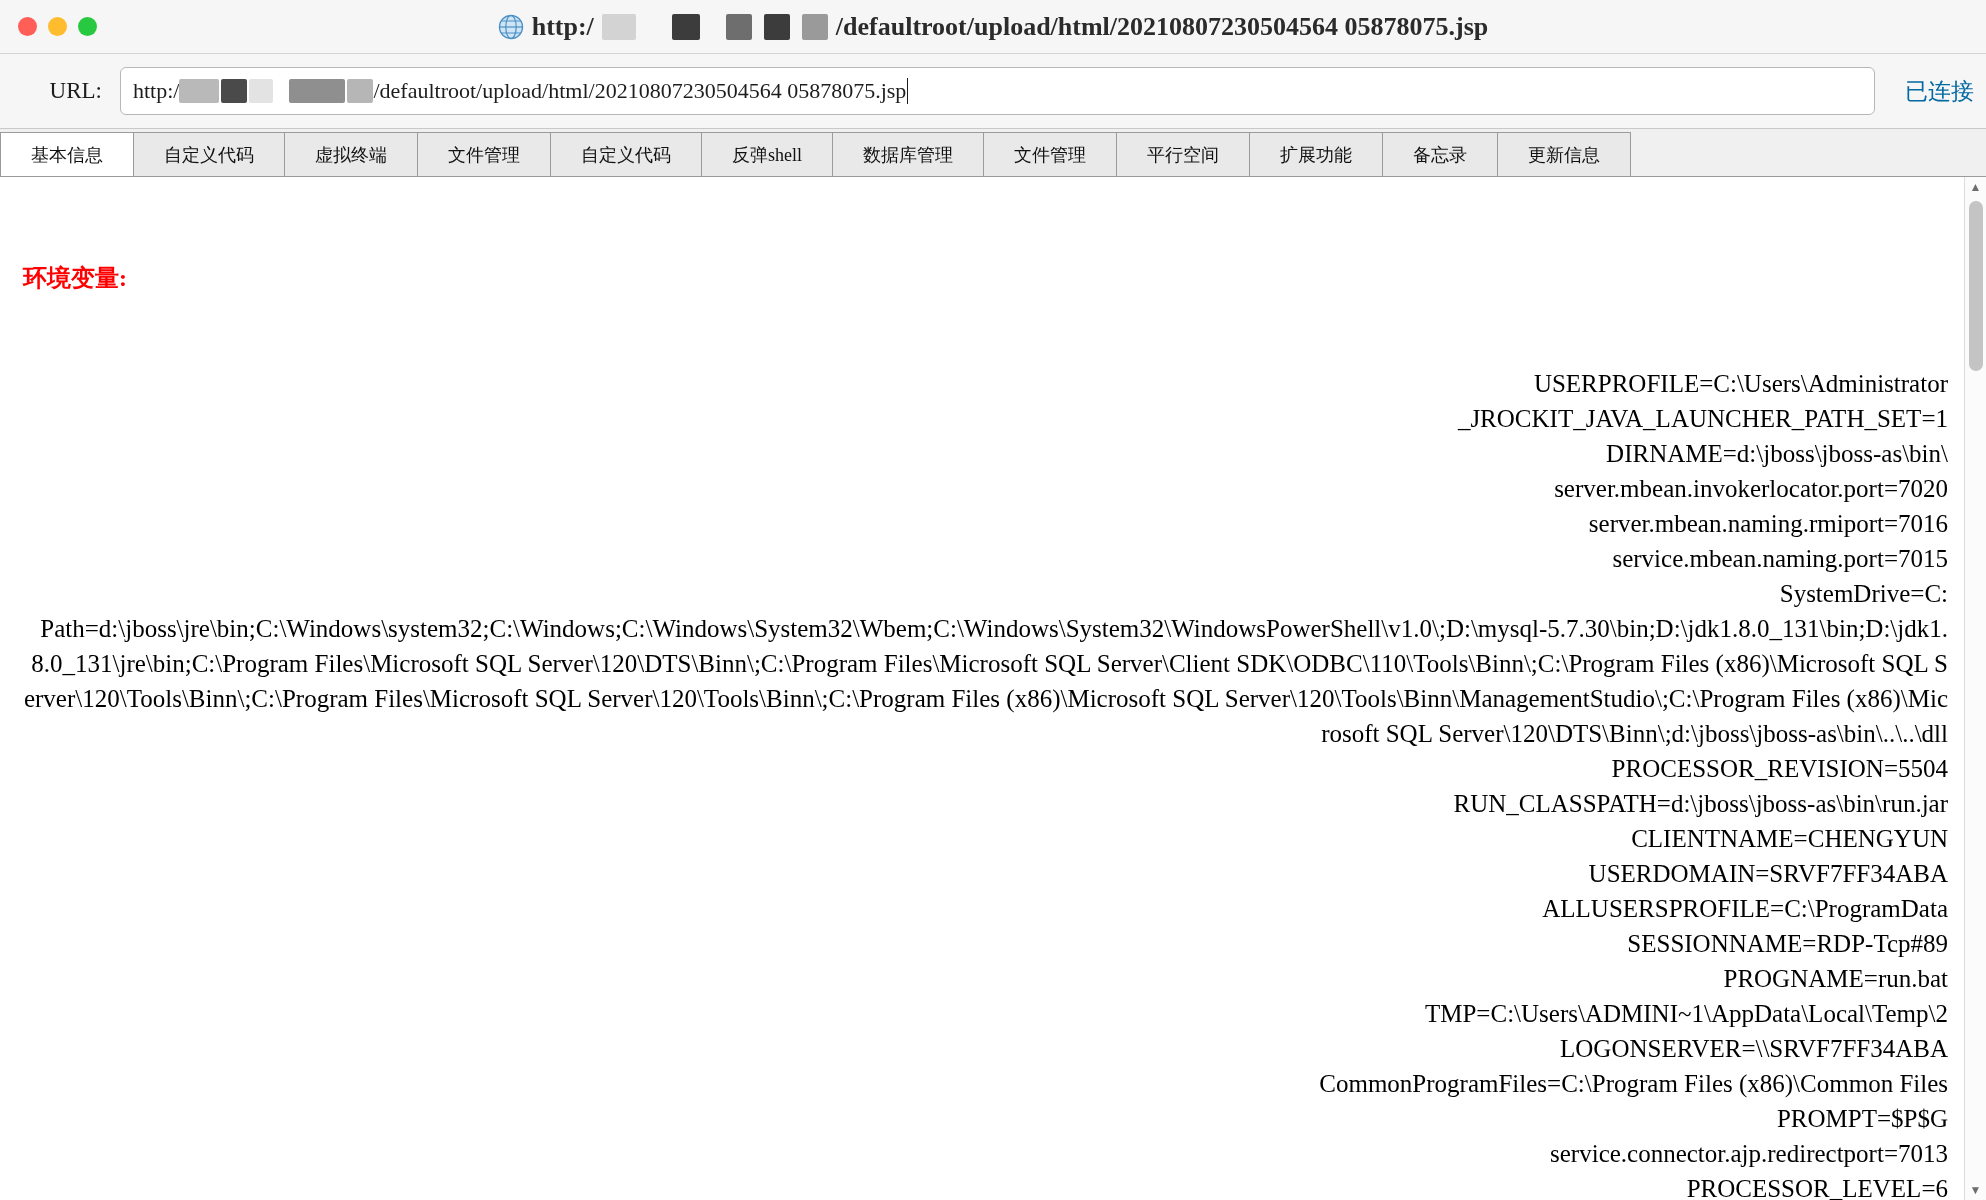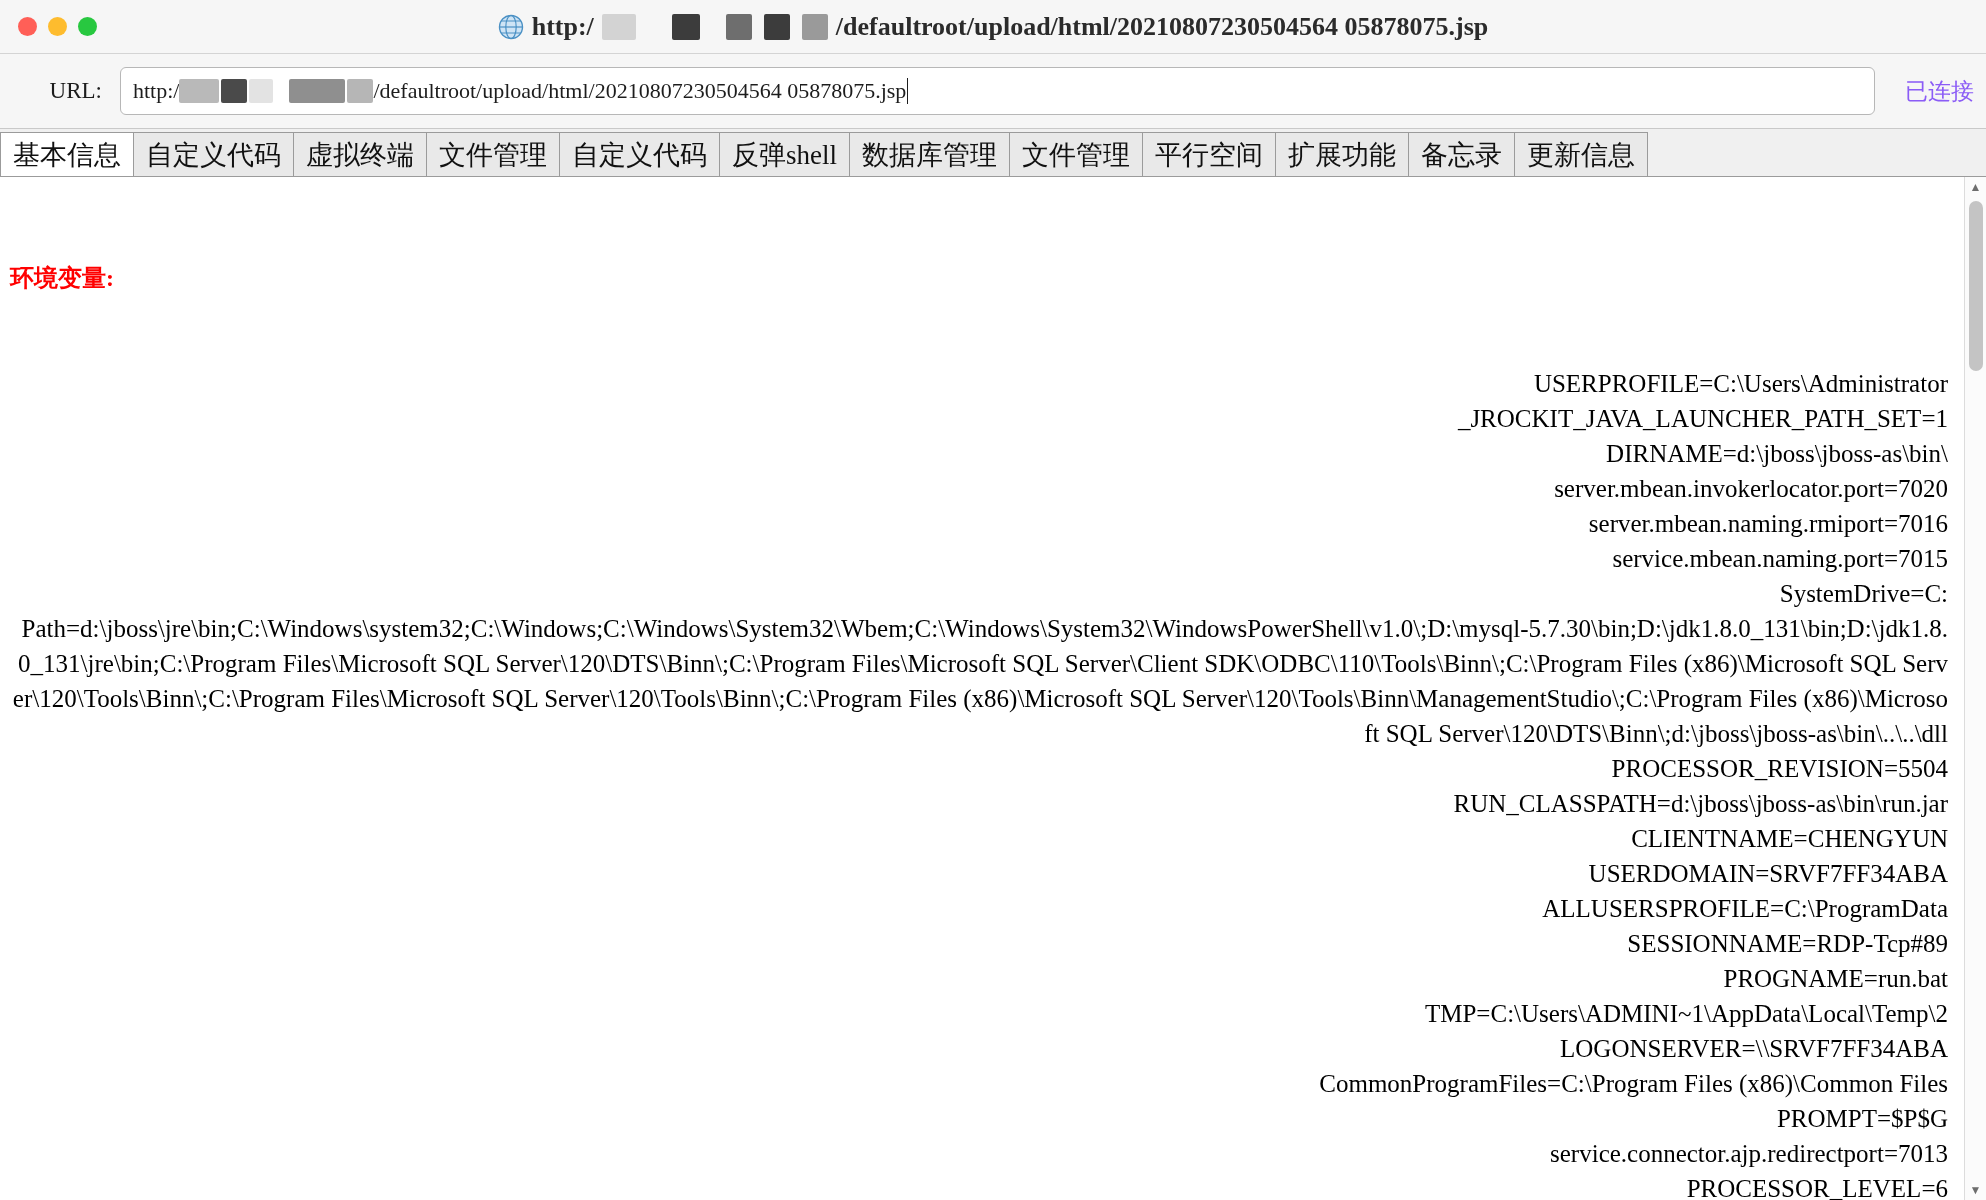--- a/index.html
+++ b/index.html
@@ -116,44 +116,44 @@
   .url-redact { display: inline-block; vertical-align: middle; border-radius: 2px; }
   .url-redact.r1 { width: 40px; height: 24px; background: #b9b9b9; }
   .url-redact.r2 { width: 26px; height: 24px; background: #4a4a4a; margin-left: 2px; }
   .url-redact.r3 { width: 24px; height: 24px; background: #e3e3e3; margin-left: 2px; }
   .url-redact.r4 { width: 56px; height: 24px; background: #8f8f8f; margin-left: 16px; }
   .url-redact.r5 { width: 26px; height: 24px; background: #b6b6b6; margin-left: 2px; }
 
   .conn-status {
     padding-left: 30px;
     font-size: 23px;
-    color: #8b5cf6;
+    color: #0369a1;
     font-family: "Liberation Serif", serif;
     white-space: nowrap;
   }
 
   
   .tabbar {
     height: 48px;
     background: #f0f0f0;
     border-bottom: 1px solid #9b9b9b;
     display: flex;
     align-items: flex-end;
     padding-left: 0;
   }
   .tab {
     height: 44px;
-    padding: 0 12px;
+    padding: 0 30px;
     margin-right: -1px;
     background: #e9e9e9;
     border: 1px solid #9b9b9b;
     border-bottom: none;
     display: flex;
     align-items: center;
-    font-size: 27px;
+    font-size: 18px;
     color: #111;
     font-family: "Liberation Serif", serif;
     white-space: nowrap;
     cursor: default;
   }
   .tab.active {
     background: #ffffff;
     position: relative;
     z-index: 2;
     font-weight: normal;
@@ -161,21 +161,21 @@
 
   
   .content-wrap {
     position: relative;
     height: calc(1200px - 54px - 75px - 48px);
     background: #ffffff;
     display: flex;
   }
   .content {
     flex: 1;
-    padding: 14px 16px 0 10px;
+    padding: 14px 16px 0 23px;
     overflow: hidden;
     font-family: "Liberation Serif", serif;
     font-size: 25px;
     line-height: 35px;
     color: #000000;
     white-space: pre-wrap;
     word-break: break-all;
   }
   .section-title {
     color: #ff0000;

